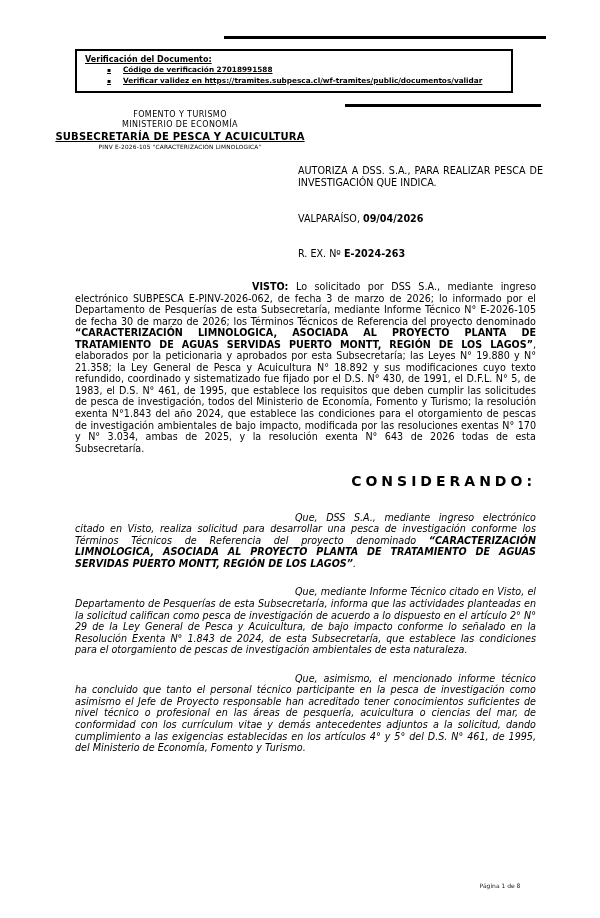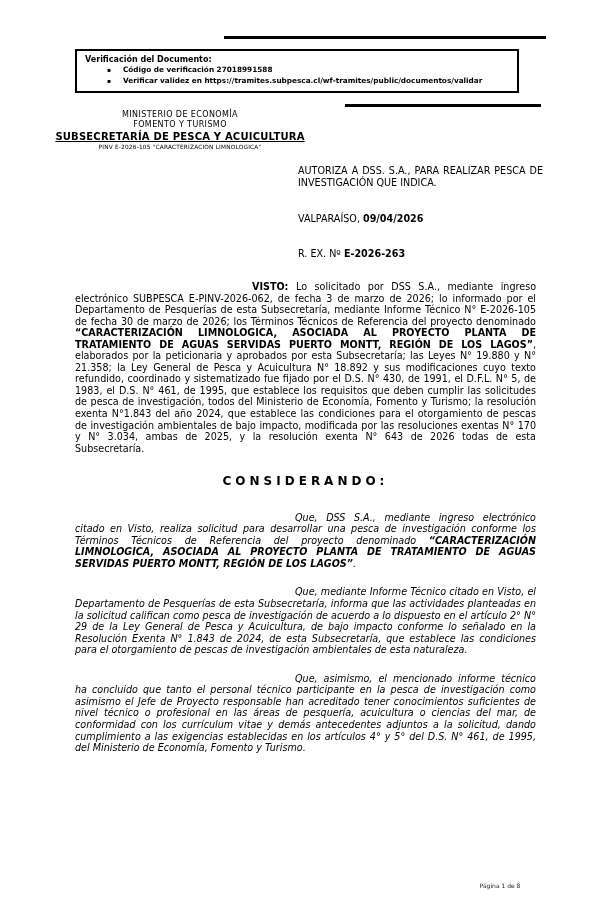--- a/index.html
+++ b/index.html
@@ -6,39 +6,39 @@
   .page {
     position:relative; width:600px; height:918px; background:#ffffff;
     font-family:"DejaVu Sans", sans-serif; color:#000; overflow:hidden;
   }
   .rule { position:absolute; background:#000; }
   .rule-top { left:224px; top:36px; width:322px; height:3px; }
   .rule-mid { left:345px; top:104px; width:196px; height:3px; }
 
   .verif-box {
     position:absolute; left:75px; top:49px; width:426px;
-    border:2px solid #000; background:#fff; padding:3px 6px 5px 8px;
+    border:2px solid #000; background:#fff; padding:3px 0 5px 8px;text-decoration:underline;
   }
   .verif-title { font-size:8px; font-weight:bold; line-height:11px; }
   .verif-item { display:flex; align-items:flex-start; padding-left:22px; font-size:7.3px; font-weight:bold; line-height:10.5px; }
   .verif-item .bullet { width:16px; font-size:6px; line-height:10.5px; flex:0 0 auto; }
 
   .letterhead { position:absolute; left:38px; top:110px; width:284px; text-align:center; }
   .lh-line { font-size:8px; line-height:10px; letter-spacing:0.4px; }
   .lh-subsec { font-size:10px; font-weight:bold; text-decoration:underline; line-height:11px; letter-spacing:0.2px; margin-top:1px; }
   .lh-projref { font-size:5.8px; line-height:8px; margin-top:1px; letter-spacing:0.2px; }
 
   .subject { position:absolute; left:298px; top:165px; width:245px; font-size:9.6px; line-height:11.6px; text-align:justify; }
   .place-date { position:absolute; left:298px; top:213px; font-size:9.6px; }
   .res-num { position:absolute; left:298px; top:248px; font-size:9.6px; }
   .b { font-weight:bold; }
 
   .body-col { position:absolute; left:75px; top:281px; width:461px; font-size:9.6px; line-height:11.55px; text-align:justify; }
   .visto-p { margin:0 0 22px 0; text-indent:177px; }
-  .considerando-h { text-align:center; font-weight:bold; font-size:12px; letter-spacing:4px; margin:0 0 24px 0; text-indent:0; }
+  .considerando-h { text-align:right; font-weight:bold; font-size:14px; letter-spacing:4px; margin:0 0 24px 0; text-indent:0; }
   .para { margin:0 0 17px 0; text-indent:220px;font-style:italic; }
 
   .footer { position:absolute; left:454px; top:882px; width:92px; font-size:6px; line-height:8px; text-align:center; color:#222; }
 </style>
 </head>
 <body>
 
 <div class="page">
 
   <div class="rule rule-top"></div>
@@ -51,34 +51,34 @@
     </div>
     <div class="verif-item">
       <span class="bullet">▪</span>
       <span>Verificar validez en https://tramites.subpesca.cl/wf-tramites/public/documentos/validar</span>
     </div>
   </div>
 
   <div class="rule rule-mid"></div>
 
   <div class="letterhead">
+    <div class="lh-line">FOMENTO Y TURISMO</div>
     <div class="lh-line">MINISTERIO DE ECONOMÍA</div>
-    <div class="lh-line">FOMENTO Y TURISMO</div>
     <div class="lh-subsec">SUBSECRETARÍA DE PESCA Y ACUICULTURA</div>
     <div class="lh-projref">PINV E-2026-105 "CARACTERIZACIÓN LIMNOLOGICA"</div>
   </div>
 
   <div class="subject">AUTORIZA A DSS. S.A., PARA REALIZAR PESCA DE INVESTIGACIÓN QUE INDICA.</div>
 
   <div class="place-date">
     <span>VALPARAÍSO, </span><span class="b">09/04/2026</span>
   </div>
 
   <div class="res-num">
-    <span>R. EX. Nº </span><span class="b">E-2026-263</span>
+    <span>R. EX. Nº </span><span class="b">E-2024-263</span>
   </div>
 
   <div class="body-col">
     <p class="visto-p"><span class="b">VISTO:</span><span> Lo solicitado por DSS S.A., mediante ingreso electrónico SUBPESCA E-PINV-2026-062, de fecha 3 de marzo de 2026; lo informado por el Departamento de Pesquerías de esta Subsecretaría, mediante Informe Técnico N° E-2026-105 de fecha 30 de marzo de 2026; los Términos Técnicos de Referencia del proyecto denominado </span><span class="b">“CARACTERIZACIÓN LIMNOLOGICA, ASOCIADA AL PROYECTO PLANTA DE TRATAMIENTO DE AGUAS SERVIDAS PUERTO MONTT, REGIÓN DE LOS LAGOS”</span><span>, elaborados por la peticionaria y aprobados por esta Subsecretaría; las Leyes N° 19.880 y N° 21.358; la Ley General de Pesca y Acuicultura N° 18.892 y sus modificaciones cuyo texto refundido, coordinado y sistematizado fue fijado por el D.S. N° 430, de 1991, el D.F.L. N° 5, de 1983, el D.S. N° 461, de 1995, que establece los requisitos que deben cumplir las solicitudes de pesca de investigación, todos del Ministerio de Economía, Fomento y Turismo; la resolución exenta N°1.843 del año 2024, que establece las condiciones para el otorgamiento de pescas de investigación ambientales de bajo impacto, modificada por las resoluciones exentas N° 170 y N° 3.034, ambas de 2025, y la resolución exenta N° 643 de 2026 todas de esta Subsecretaría.</span></p>
 
     <div class="considerando-h">CONSIDERANDO:</div>
 
     <p class="para"><span>Que, DSS S.A., mediante ingreso electrónico citado en Visto, realiza solicitud para desarrollar una pesca de investigación conforme los Términos Técnicos de Referencia del proyecto denominado </span><span class="b">“CARACTERIZACIÓN LIMNOLOGICA, ASOCIADA AL PROYECTO PLANTA DE TRATAMIENTO DE AGUAS SERVIDAS PUERTO MONTT, REGIÓN DE LOS LAGOS”</span><span>.</span></p>
 
     <p class="para">Que, mediante Informe Técnico citado en Visto, el Departamento de Pesquerías de esta Subsecretaría, informa que las actividades planteadas en la solicitud califican como pesca de investigación de acuerdo a lo dispuesto en el artículo 2° N° 29 de la Ley General de Pesca y Acuicultura, de bajo impacto conforme lo señalado en la Resolución Exenta N° 1.843 de 2024, de esta Subsecretaría, que establece las condiciones para el otorgamiento de pescas de investigación ambientales de esta naturaleza.</p>

